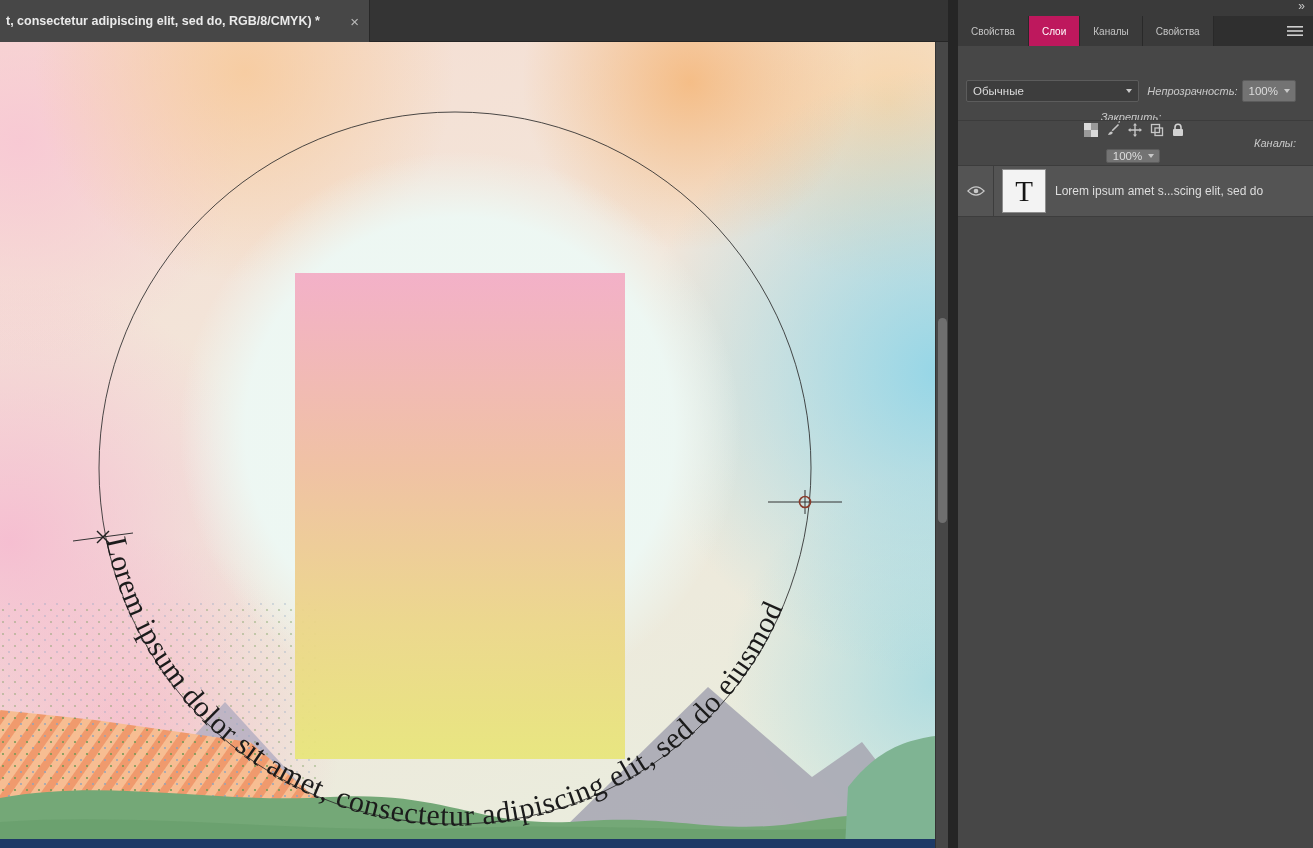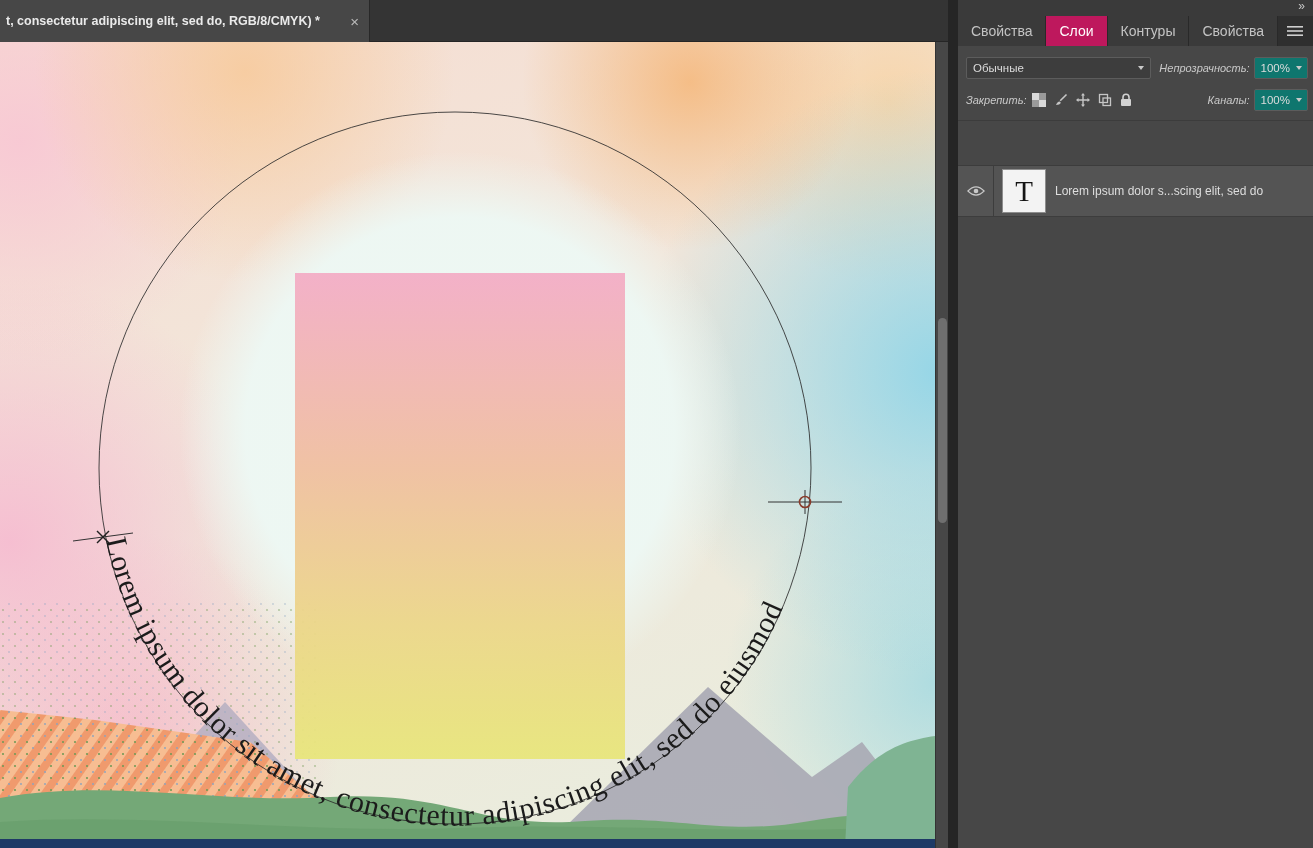--- a/index.html
+++ b/index.html
@@ -43,38 +43,38 @@
   
   .vscroll { position:absolute; left:935px; top:42px; width:13px; height:806px; background:#474747; border-left:1px solid #333; }
   .vthumb { position:absolute; left:2px; top:276px; width:9px; height:205px; background:#6f6f6f; border-radius:5px; }
   .divider { position:absolute; left:948px; top:0; width:10px; height:848px; background:#252525; }
 
   
   .panel { position:absolute; left:958px; top:0; width:355px; height:848px; background:#474747; }
   .panel-chrome-top { position:absolute; top:0; left:0; right:0; height:16px; background:#3a3a3a; }
   .collapse { position:absolute; right:9px; top:-1px; color:#c9c9c9; font-size:12px; letter-spacing:-1px; }
   .panel-tabs { position:absolute; top:16px; left:0; right:0; height:30px; background:#2f2f2f; display:flex; align-items:stretch; }
-  .ptab { padding:0 13px; display:flex; align-items:center; font-size:14px; color:#c4c4c4; background:#3a3a3a; border-right:1px solid #292929; cursor:default; }
+  .ptab { padding:0 13px; display:flex; align-items:center; font-size:10px; color:#c4c4c4; background:#3a3a3a; border-right:1px solid #292929; cursor:default; }
   .ptab.active { background:#be185d; color:#ffffff; }
   .hamburger { margin-left:auto; align-self:center; margin-right:10px; display:flex; }
 
-  .row { position:absolute; left:8px; right:5px; height:24px; display:flex; align-items:center; }
+  .row { position:absolute; left:8px; right:17px; height:24px; display:flex; align-items:center;margin-top:23px; }
   .blend-row { top:56px; }
-  .lock-row { top:88px; }
+  .lock-row { top:88px;flex-direction:column; }
   .panel-sep { position:absolute; left:0; right:0; top:120px; height:1px; background:#3c3c3c; }
 
   .dropdown {
     width:194px; height:22px; background:#3d3d3d; border:1px solid #5c5c5c; border-radius:2px;
     display:flex; align-items:center; padding:0 6px; font-size:11.5px; color:#dcdcdc;
   }
   .caret { width:0; height:0; border-left:3.5px solid transparent; border-right:3.5px solid transparent; border-top:4.5px solid #c9c9c9; margin-left:auto; }
   .lbl { font-size:11px; color:#c9c9c9; white-space:nowrap;font-style:italic; }
   .blend-row .lbl { margin-left:8px; }
   .valbox {
-    height:22px; border:1px solid #5c5c5c; border-radius:2px; background:#0f766e;
+    height:22px; border:1px solid #5c5c5c; border-radius:2px; background:#737373;
     display:flex; align-items:center; padding:0 5px 0 6px; font-size:11.5px; color:#dcdcdc; margin-left:4px;
   }
   .valbox .caret { margin-left:6px; }
   .lock-icons { display:flex; gap:8px; align-items:center; margin-left:6px; }
   .lock-icons span { display:flex; }
   .fill-label { margin-left:auto; }
 
   
   .layers { position:absolute; top:165px; left:0; right:0; border-top:1px solid #3c3c3c; }
   .layer { height:51px; display:flex; align-items:center; border-bottom:1px solid #3d3d3d; position:relative; }
@@ -157,21 +157,21 @@
   <div class="divider"></div>
 
   <div class="panel">
     <div class="panel-chrome-top">
       <span class="collapse">»</span>
     </div>
 
     <div class="panel-tabs">
       <div class="ptab">Свойства</div>
       <div class="ptab active">Слои</div>
-      <div class="ptab">Контуры</div>
+      <div class="ptab">Каналы</div>
       <div class="ptab">Свойства</div>
       <div class="hamburger">
         <svg width="16" height="12" viewBox="0 0 16 12">
           <rect y="1" width="16" height="1.6" fill="#cfcfcf"></rect>
           <rect y="5.2" width="16" height="1.6" fill="#cfcfcf"></rect>
           <rect y="9.4" width="16" height="1.6" fill="#cfcfcf"></rect>
         </svg>
       </div>
     </div>
 
@@ -236,20 +236,20 @@
       <div class="layer selected">
         <div class="eye-box">
           <svg width="18" height="12" viewBox="0 0 20 12">
             <path d="M1 6 Q10 -3 19 6 Q10 15 1 6 Z" fill="none" stroke="#c8c8c8" stroke-width="1.3"></path>
             <circle cx="10" cy="6" r="2.6" fill="#c8c8c8"></circle>
           </svg>
         </div>
         <div class="thumb text-thumb">
           <span>T</span>
         </div>
-        <span class="layer-name">Lorem ipsum dolor s...scing elit, sed do</span>
+        <span class="layer-name">Lorem ipsum amet s...scing elit, sed do</span>
       </div>
 
 
     </div>
   </div>
 
 </div>
 
 </body></html>

